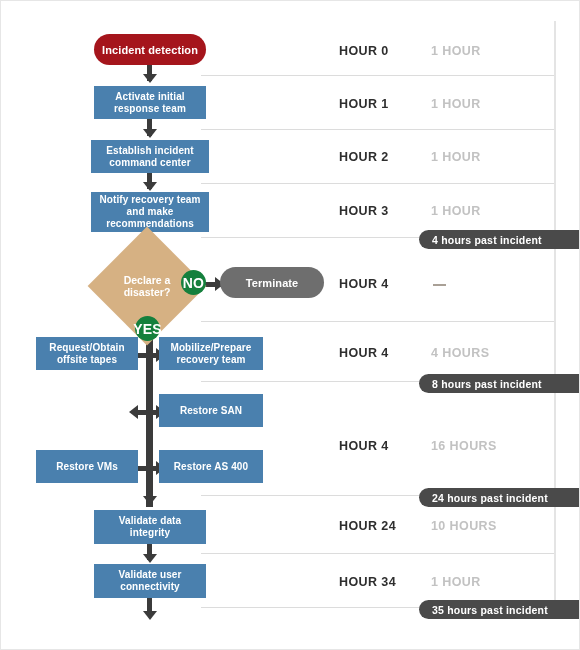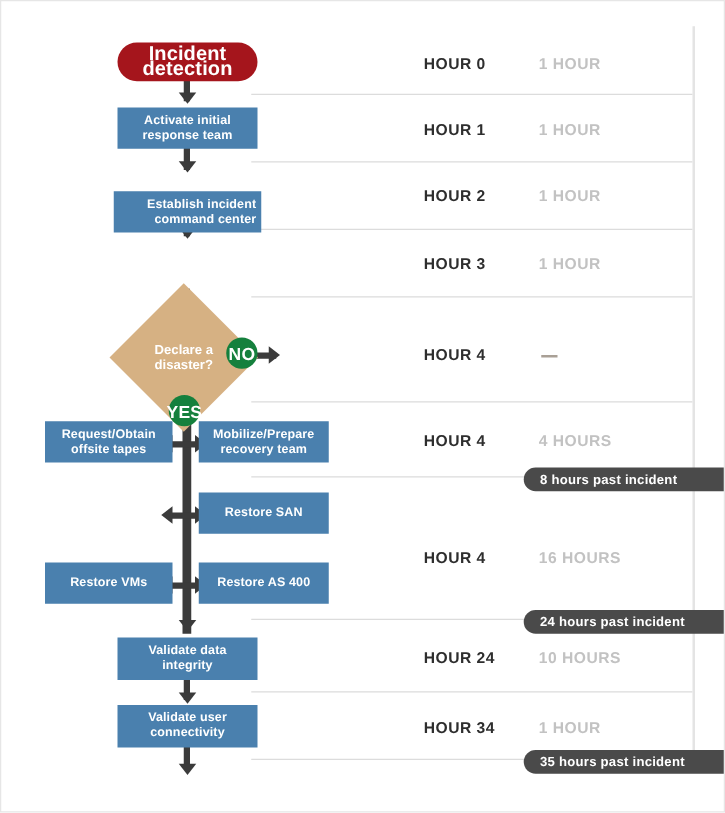--- a/index.html
+++ b/index.html
@@ -83,21 +83,21 @@
     font-size: 10px;
     font-weight: bold;
     line-height: 12px;
     letter-spacing: 0.1px;
     padding: 2px 4px;
     z-index: 6;
   }
   .node.start {
     background: #a5151c;
     border-radius: 16px;
-    font-size: 16px;
+    font-size: 11px;
   }
   .node.task {
     background: #4a80ae;
   }
   .node.terminate {
     background: #6e6e6e;
     border-radius: 16px;
     font-size: 11px;
   }
 
@@ -218,20 +218,21 @@
 
   <div class="hour-label" style="left:338px; top:438px;">HOUR 4</div>
   <div class="dur-label" style="left:430px; top:438px;">16 HOURS</div>
 
   <div class="hour-label" style="left:338px; top:518px;">HOUR 24</div>
   <div class="dur-label" style="left:430px; top:518px;">10 HOURS</div>
 
   <div class="hour-label" style="left:338px; top:574px;">HOUR 34</div>
   <div class="dur-label" style="left:430px; top:574px;">1 HOUR</div>
 
+  <div class="banner" style="left:418px; top:229px; width:162px;">4 hours past incident</div>
   <div class="banner" style="left:418px; top:373px; width:162px;">8 hours past incident</div>
   <div class="banner" style="left:418px; top:487px; width:162px;">24 hours past incident</div>
   <div class="banner" style="left:418px; top:599px; width:162px;">35 hours past incident</div>
 
   <div class="vline" style="left:146px; top:62px; height:18px;"></div>
   <div class="arrow-down" style="left:142px; top:73px;"></div>
 
   <div class="vline" style="left:146px; top:117px; height:18px;"></div>
   <div class="arrow-down" style="left:142px; top:128px;"></div>
 
@@ -262,31 +263,33 @@
   <div class="arrow-right" style="left:155px; top:404px;"></div>
 
   <div class="hline" style="left:136px; top:465px; width:22px;"></div>
   <div class="arrow-left" style="left:128px; top:460px;"></div>
   <div class="arrow-right" style="left:155px; top:460px;"></div>
 
   <div class="node start" style="left:93px; top:33px; width:112px; height:31px;">Incident detection</div>
 
   <div class="node task" style="left:93px; top:85px; width:112px; height:33px;">Activate initial response team</div>
 
-  <div class="node task" style="left:90px; top:152px; width:118px; height:33px;text-align:right;">Establish incident command center</div>
-
+  <div class="node task" style="left:90px; top:139px; width:118px; height:33px;">Establish incident command center</div>
+
+  <div class="node task" style="left:90px; top:191px; width:118px; height:40px;">Notify recovery team and make recommendations</div>
 
   <div class="diamond-wrap" style="left:104px; top:243px; width:84px; height:84px;">
     <div class="diamond-shape"></div>
     <div class="diamond-text">Declare a disaster?</div>
   </div>
 
   <div class="badge" style="left:180px; top:269px; width:25px; height:25px;">NO</div>
   <div class="badge" style="left:134px; top:315px; width:25px; height:25px;">YES</div>
 
+  <div class="node terminate" style="left:219px; top:266px; width:104px; height:31px;">Terminate</div>
 
   <div class="node task" style="left:35px; top:336px; width:102px; height:33px;">Request/Obtain offsite tapes</div>
   <div class="node task" style="left:158px; top:336px; width:104px; height:33px;">Mobilize/Prepare recovery team</div>
 
   <div class="node task" style="left:158px; top:393px; width:104px; height:33px;">Restore SAN</div>
 
   <div class="node task" style="left:35px; top:449px; width:102px; height:33px;">Restore VMs</div>
   <div class="node task" style="left:158px; top:449px; width:104px; height:33px;">Restore AS 400</div>
 
   <div class="node task" style="left:93px; top:509px; width:112px; height:34px;">Validate data integrity</div>

